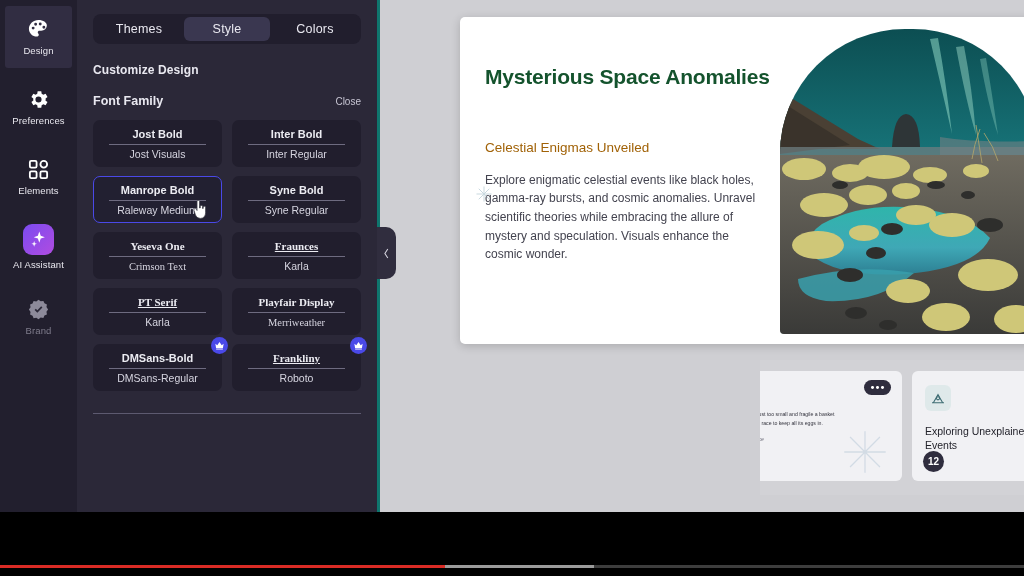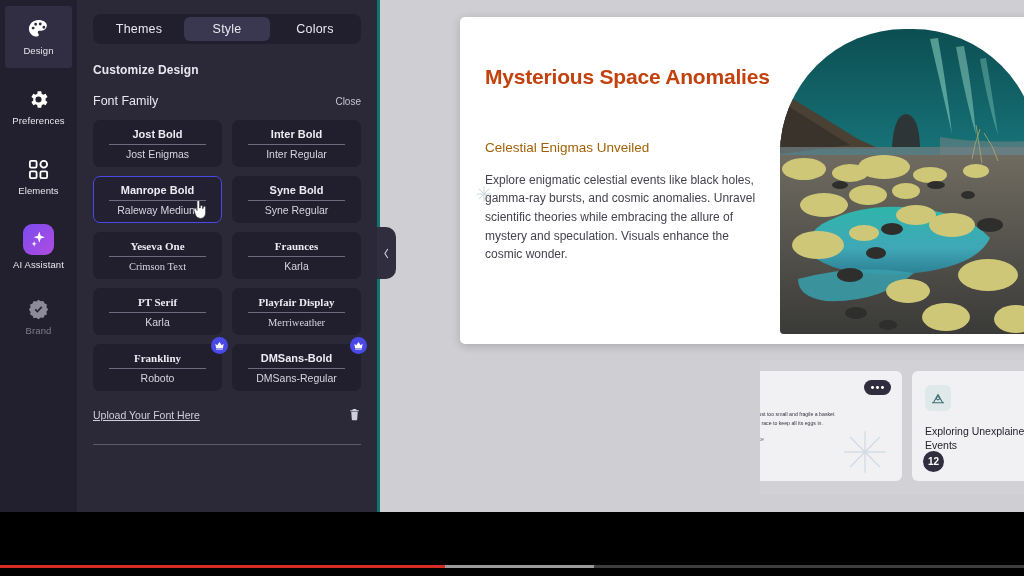--- a/index.html
+++ b/index.html
@@ -53,38 +53,38 @@
   }
   .seg-btn {
     flex: 1; border-radius: 6px; display: flex; align-items: center; justify-content: center;
     font-size: 12.5px; color: #e9e8f0; cursor: pointer; letter-spacing: .2px;
   }
   .seg-btn.on { background: #3a3750; }
   .panel-h {
     font-size: 12px; color: #e9e8f0; font-weight: 600; margin-bottom: 17px; letter-spacing:.1px;
   }
   .row-head { display:flex; align-items:baseline; justify-content:space-between; margin-bottom: 12px; }
-  .row-head .t { font-size: 12.5px; color: #e9e8f0; font-weight: 400; }
+  .row-head .t { font-size: 12.5px; color: #e9e8f0; font-weight: 700; }
   .row-head .close { font-size: 10px; color: #c8c6d4; cursor: pointer; }
 
   .font-grid {
     display: grid; grid-template-columns: 1fr 1fr; gap: 9px 10px;
   }
   .font-card {
     position: relative; background: #211e2d; border-radius: 7px;
     height: 47px; padding: 6px 8px 5px; cursor: pointer;
     display: flex; flex-direction: column; align-items: center; justify-content: center;
     border: 1.5px solid transparent;
   }
   .font-card.sel { border-color: #4a49e8; background:#222031; }
   .fc-top { font-size: 11px; color: #ececf2; font-weight: 700; line-height: 1.1; white-space: nowrap; }
   .fc-rule { width: 88%; height: 1px; background: #6e6b80; margin: 4px 0 4px; }
   .fc-bot { font-size: 10.5px; color: #d6d5e0; line-height: 1.1; white-space: nowrap; }
   .f-serif .fc-top, .f-serif .fc-bot { font-family: "Liberation Serif", serif; }
-  .f-serif-top .fc-top { font-family: "Liberation Serif", serif; }
+  .f-serif-top .fc-top { font-family: "Liberation Serif", serif; text-decoration: underline; }
   .pro-badge {
     position: absolute; right: -7px; top: -8px; width: 17px; height: 17px;
     border-radius: 50%; background: #4a49e8; display:flex; align-items:center; justify-content:center;
   }
   .pro-badge svg { width: 11px; height: 11px; }
 
   .upload-row {
     display: flex; align-items: center; justify-content: space-between;
     margin-top: 16px;
   }
@@ -103,21 +103,21 @@
   
   .canvas { position: absolute; left: 380px; top: 0; right: 0; height: 512px; background: #cfcfd3; }
 
   .slide {
     position: absolute; left: 80px; top: 17px; width: 610px; height: 327px;
     background: #ffffff; border-radius: 5px; overflow: hidden;
     box-shadow: 0 2px 10px rgba(0,0,0,.18);
     display: flex;
   }
   .slide-left { width: 320px; padding: 47px 0 0 25px; position: relative; }
-  .sl-title { font-size: 21px; line-height: 1.28; color: #c2410c; font-weight: 700; letter-spacing: -.2px; }
+  .sl-title { font-size: 21px; line-height: 1.28; color: #14532d; font-weight: 700; letter-spacing: -.2px; }
   .sl-sub { font-size: 13.5px; color: #a16207; margin-top: 49px; }
   .sl-body { font-size: 12px; line-height: 1.55; color: #43434f; margin-top: 16px; width: 276px; }
   .spark { position: absolute; left: 15px; top: 168px; width: 18px; height: 18px; opacity: .5; }
 
   .slide-right { flex: 1; position: relative; padding: 12px 12px 12px 0; }
   .art {
     position: absolute; left: 0; top: 12px; width: 258px; height: 305px;
     border-radius: 125px 125px 4px 4px; overflow: hidden;
   }
   .art svg { width: 100%; height: 100%; display:block; }
@@ -238,21 +238,21 @@
       <div class="row-head">
         <span class="t">Font Family</span>
         <span class="close">Close</span>
       </div>
 
       <div class="font-grid">
 
         <div class="font-card">
           <span class="fc-top">Jost Bold</span>
           <span class="fc-rule"></span>
-          <span class="fc-bot">Jost Enigmas</span>
+          <span class="fc-bot">Jost Visuals</span>
         </div>
 
         <div class="font-card">
           <span class="fc-top">Inter Bold</span>
           <span class="fc-rule"></span>
           <span class="fc-bot">Inter Regular</span>
         </div>
 
         <div class="font-card sel">
           <span class="fc-top">Manrope Bold</span>
@@ -283,55 +283,47 @@
           <span class="fc-rule"></span>
           <span class="fc-bot">Karla</span>
         </div>
 
         <div class="font-card f-serif">
           <span class="fc-top">Playfair Display</span>
           <span class="fc-rule"></span>
           <span class="fc-bot">Merriweather</span>
         </div>
 
+
+        <div class="font-card">
+          <span class="pro-badge">
+            <svg viewBox="0 0 24 24" fill="#fff">
+                <path d="M3 8l4.2 3.4L12 4.6l4.8 6.8L21 8l-1.6 10H4.6z"></path>
+                <rect x="4.6" y="19" width="14.8" height="1.8" rx=".7"></rect>
+              </svg>
+          </span>
+          <span class="fc-top">DMSans-Bold</span>
+          <span class="fc-rule"></span>
+          <span class="fc-bot">DMSans-Regular</span>
+        </div>
 
         <div class="font-card f-serif-top">
           <span class="pro-badge">
             <svg viewBox="0 0 24 24" fill="#fff">
                 <path d="M3 8l4.2 3.4L12 4.6l4.8 6.8L21 8l-1.6 10H4.6z"></path>
                 <rect x="4.6" y="19" width="14.8" height="1.8" rx=".7"></rect>
               </svg>
           </span>
           <span class="fc-top">Frankliny</span>
           <span class="fc-rule"></span>
           <span class="fc-bot">Roboto</span>
         </div>
 
-        <div class="font-card">
-          <span class="pro-badge">
-            <svg viewBox="0 0 24 24" fill="#fff">
-                <path d="M3 8l4.2 3.4L12 4.6l4.8 6.8L21 8l-1.6 10H4.6z"></path>
-                <rect x="4.6" y="19" width="14.8" height="1.8" rx=".7"></rect>
-              </svg>
-          </span>
-          <span class="fc-top">DMSans-Bold</span>
-          <span class="fc-rule"></span>
-          <span class="fc-bot">DMSans-Regular</span>
-        </div>
-
-      </div>
-
-      <div class="upload-row">
-        <span class="upload-link">Upload Your Font Here</span>
-        <span class="trash">
-          <svg viewBox="0 0 24 24" fill="#cfcedb">
-              <path d="M9 2h6l1 2h4v2H4V4h4zM6 7h12l-1 14a1.5 1.5 0 01-1.5 1.4h-7A1.5 1.5 0 017 21z"></path>
-            </svg>
-        </span>
-      </div>
+      </div>
+
 
       <div class="panel-rule"></div>
 
     </div>
 
     <div class="collapse-handle">
       <svg viewBox="0 0 12 20" fill="none" stroke="#d6d5e0" stroke-width="1.6">
         <path d="M8 3L3.5 10 8 17"></path>
       </svg>
     </div>

